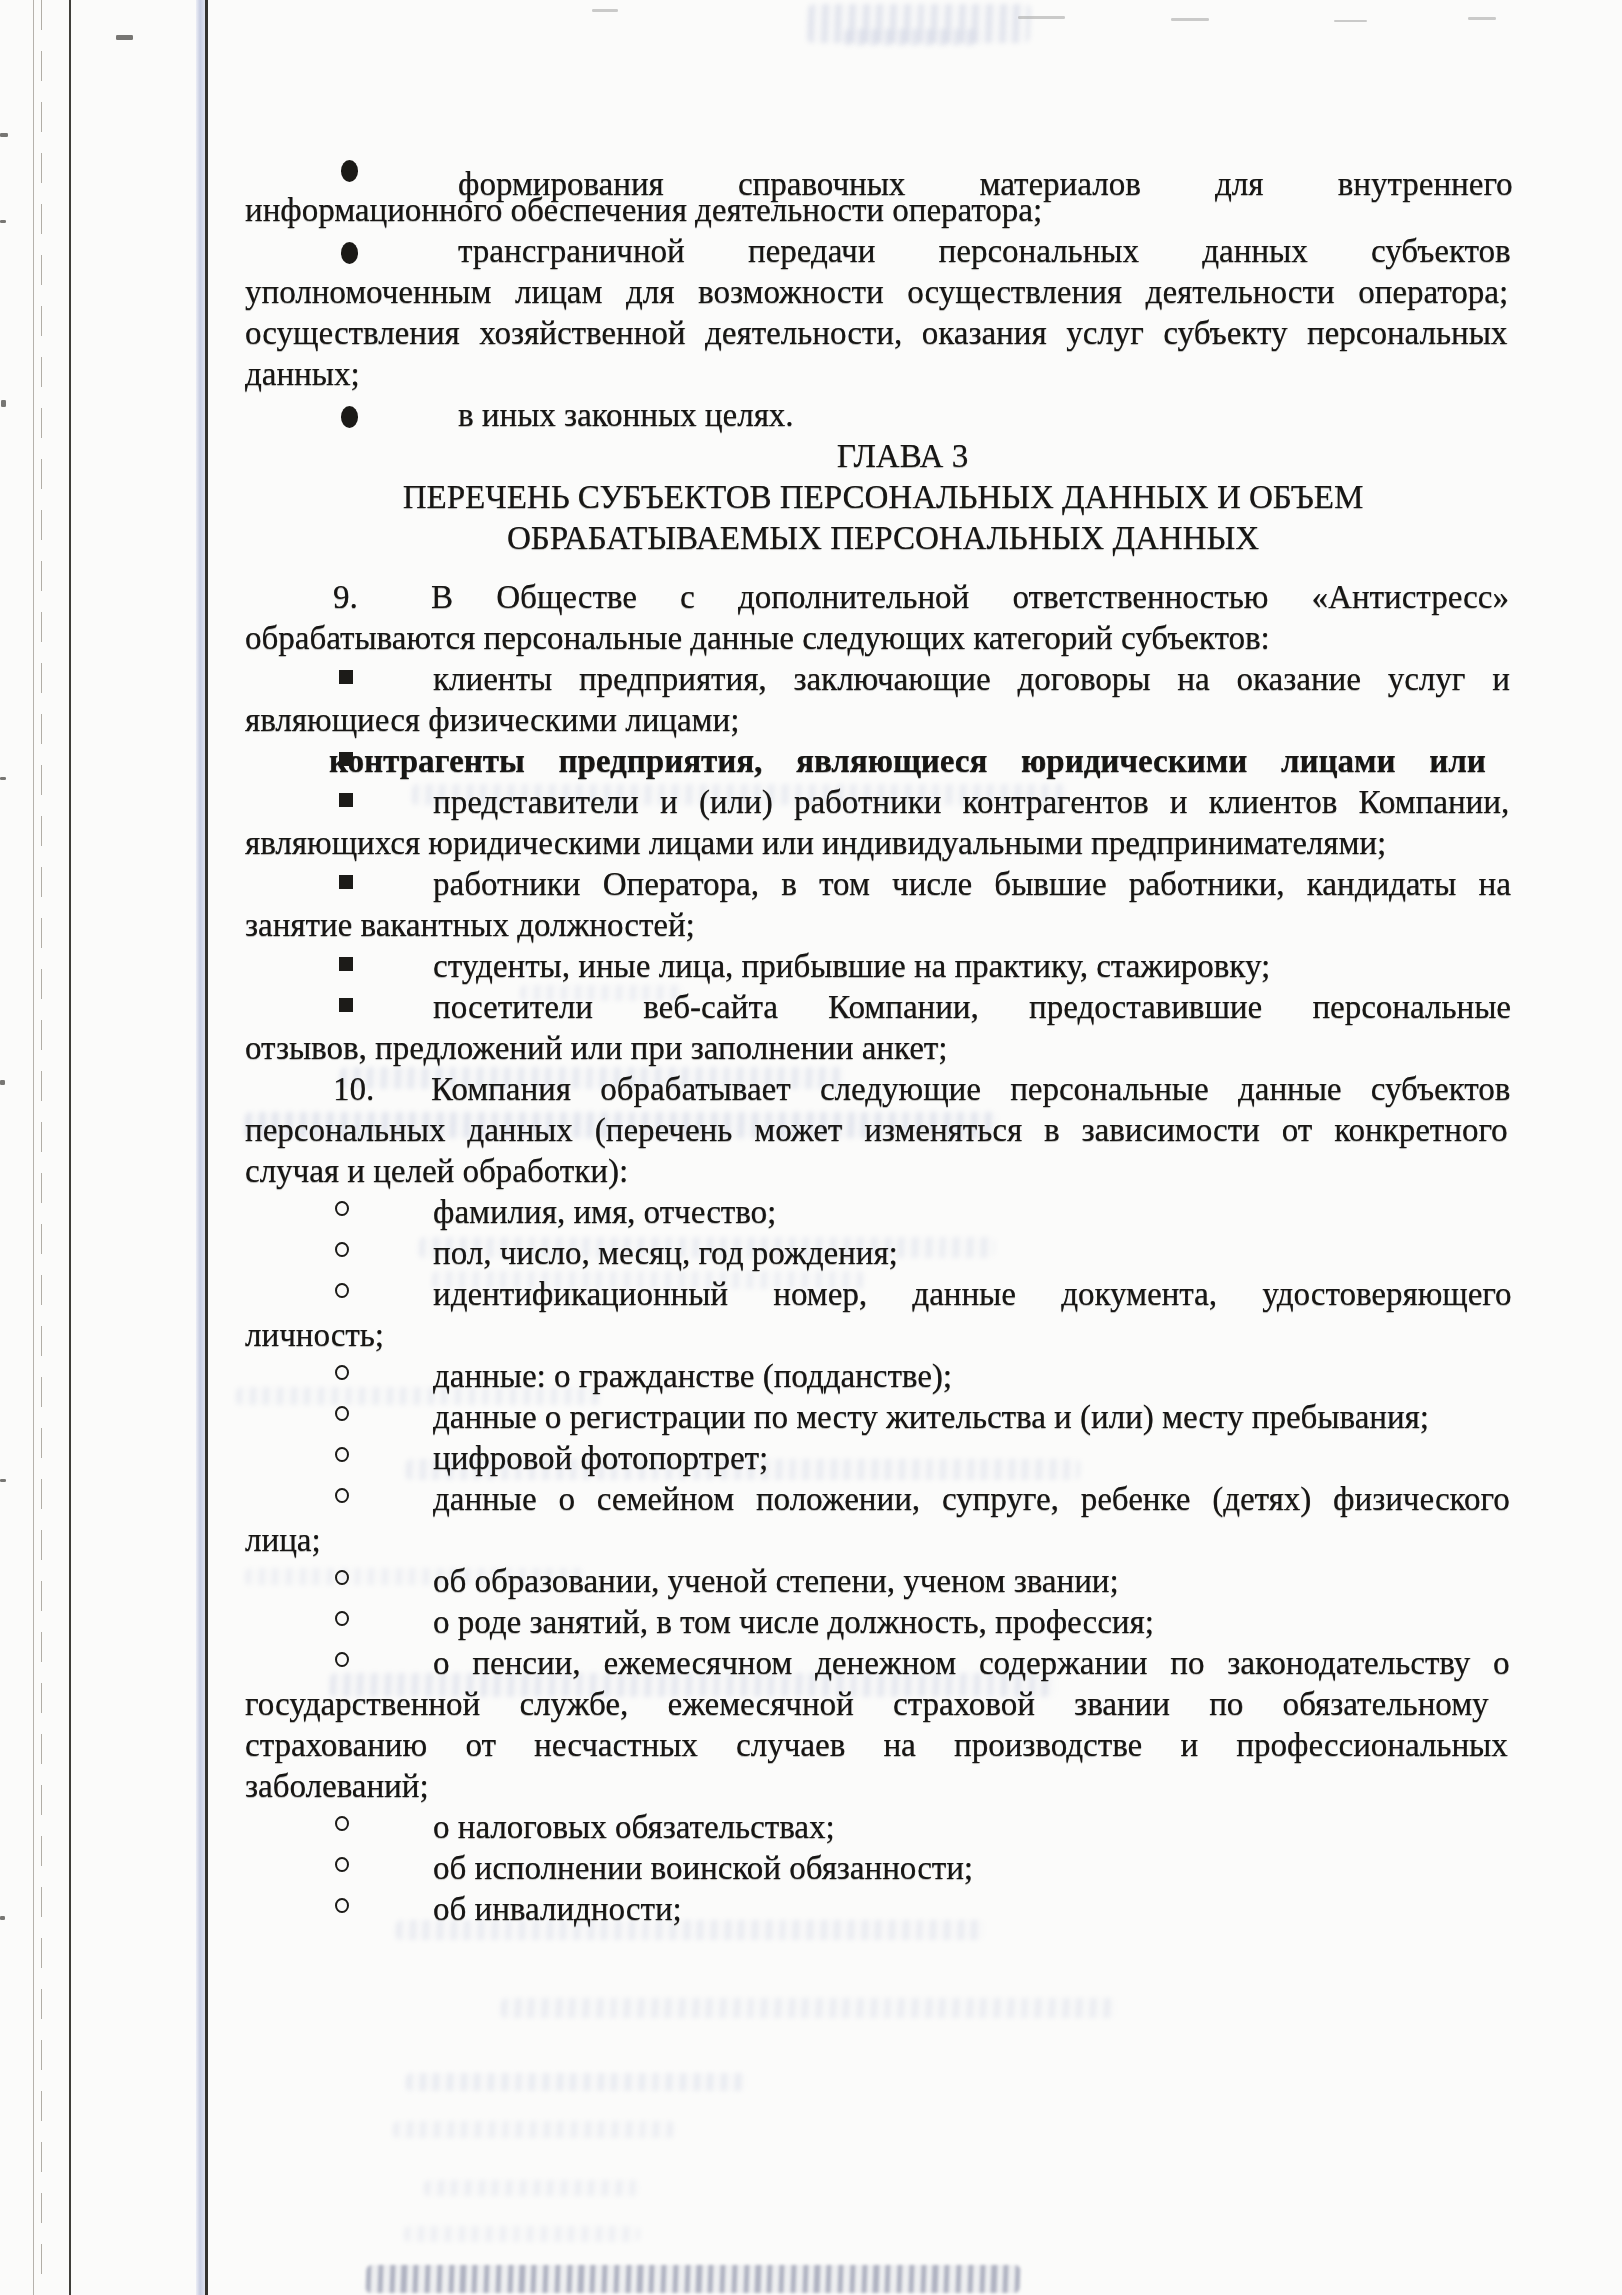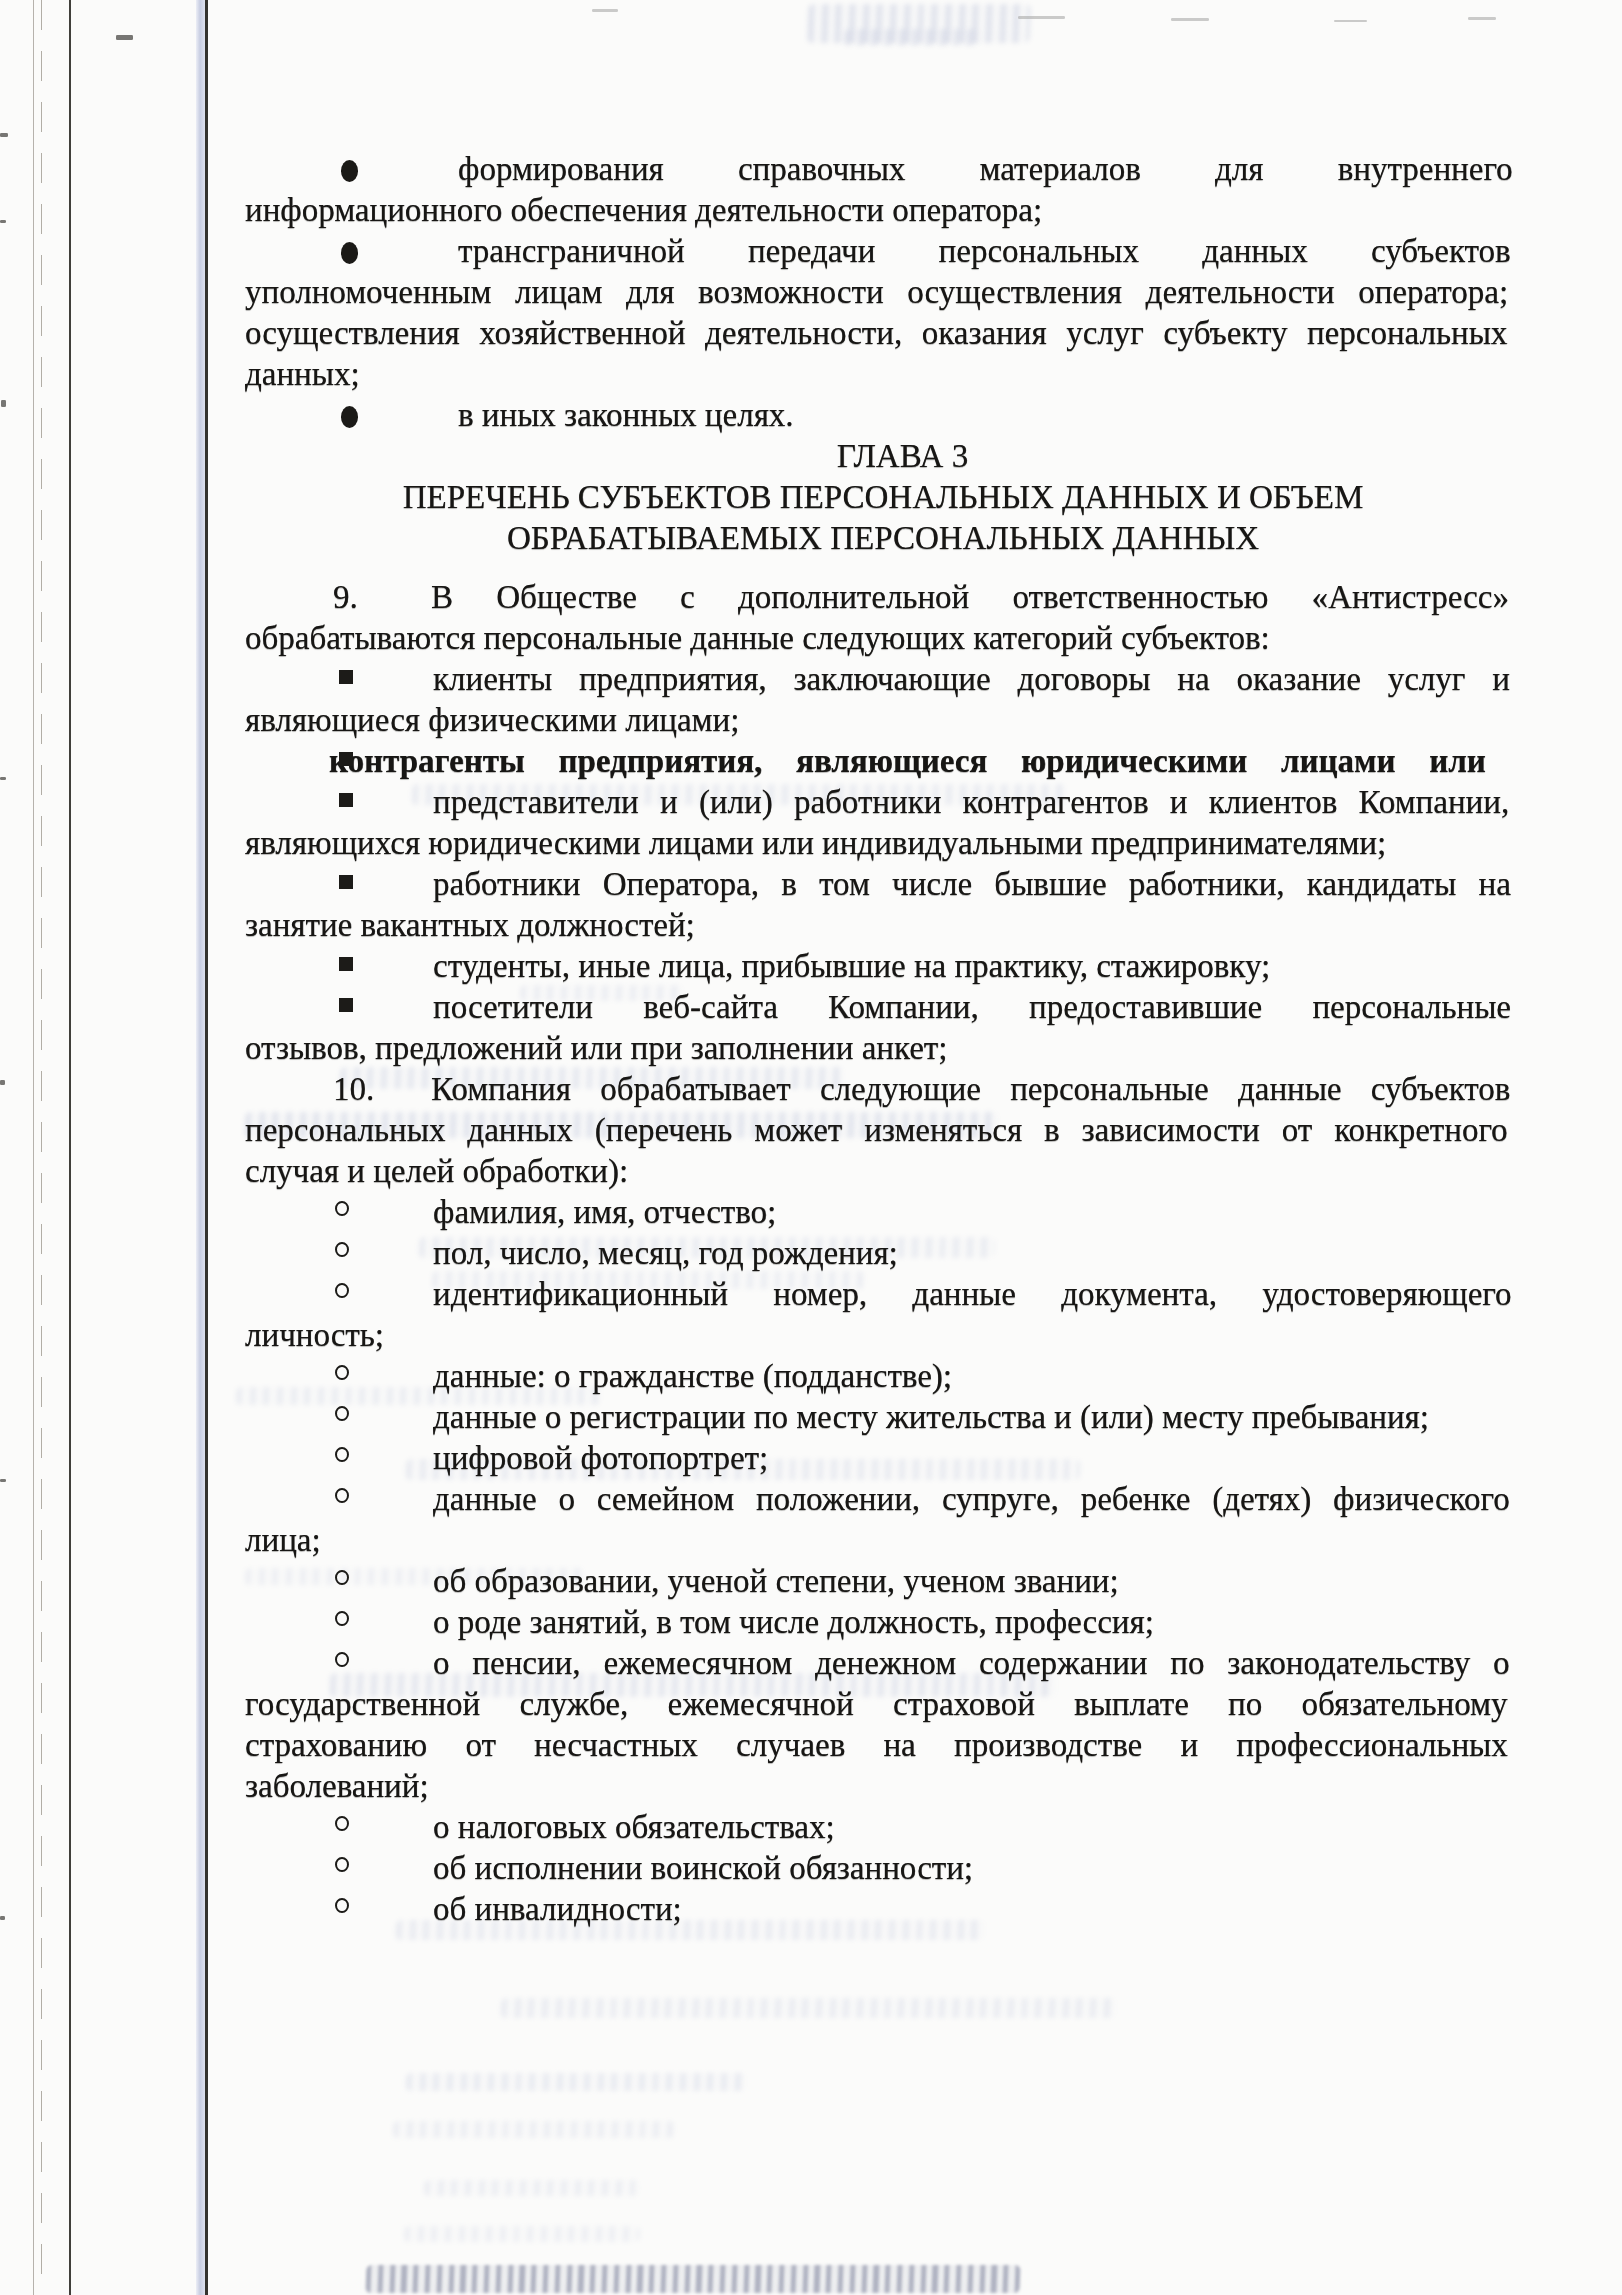--- a/index.html
+++ b/index.html
@@ -83,21 +83,21 @@
       <div class="speck" style="left: 0px; top: 1479px; width: 5.9px; height: 3.3px;"></div>
       <div class="speck" style="left: 0px; top: 1916px; width: 4.6px; height: 3.9px;"></div>
       <div class="dash" style="left: 1018px; top: 15.7px; width: 47px; height: 3.3px;"></div>
       <div class="dash" style="left: 1171px; top: 18.3px; width: 38px; height: 2.6px;"></div>
       <div class="dash" style="left: 1334px; top: 19.6px; width: 33px; height: 2.6px;"></div>
       <div class="dash" style="left: 1468px; top: 17px; width: 27.5px; height: 2.6px;"></div>
       <div class="dash" style="left: 592px; top: 9.2px; width: 26px; height: 3.3px;"></div>
     </div>
   <div id="content">
       <div>
-        <div class="line"><span class="mk-round"></span><span class="txt" style="margin-left: 213px; word-spacing: 66px;">формирования справочных материалов для внутреннего</span></div>
+        <div class="line"><span class="mk-round"></span><span class="txt" style="margin-left: 213px; word-spacing: 66px; margin-top: 15px;">формирования справочных материалов для внутреннего</span></div>
         <div class="line"><span class="txt">информационного обеспечения деятельности оператора;</span></div>
       </div>
       <div>
         <div class="line"><span class="mk-round"></span><span class="txt" style="margin-left: 213px; word-spacing: 55px;">трансграничной передачи персональных данных субъектов</span></div>
         <div class="line"><span class="txt" style="word-spacing: 15.4px;">уполномоченным лицам для возможности осуществления деятельности оператора;</span></div>
         <div class="line"><span class="txt" style="word-spacing: 11.3px;">осуществления хозяйственной деятельности, оказания услуг субъекту персональных</span></div>
         <div class="line"><span class="txt">данных;</span></div>
       </div>
       <div>
         <div class="line"><span class="mk-round"></span><span class="txt" style="margin-left: 213px;">в иных законных целях.</span></div>
@@ -165,21 +165,21 @@
         <div class="line"><span class="txt">лица;</span></div>
       </div>
       <div>
         <div class="line"><span class="mk-ring"></span><span class="txt" style="margin-left: 188px;">об образовании, ученой степени, ученом звании;</span></div>
       </div>
       <div>
         <div class="line"><span class="mk-ring"></span><span class="txt" style="margin-left: 188px; text-align: center;">о роде занятий, в том числе должность, профессия;</span></div>
       </div>
       <div>
         <div class="line"><span class="mk-ring"></span><span class="txt" style="margin-left: 188px; word-spacing: 14.6px;">о пенсии, ежемесячном денежном содержании по законодательству о</span></div>
-        <div class="line"><span class="txt" style="word-spacing: 31px;">государственной службе, ежемесячной страховой выплате по обязательному</span></div>
+        <div class="line"><span class="txt" style="word-spacing: 31px;">государственной службе, ежемесячной страховой звании по обязательному</span></div>
         <div class="line"><span class="txt" style="word-spacing: 30px;">страхованию от несчастных случаев на производстве и профессиональных</span></div>
         <div class="line"><span class="txt">заболеваний;</span></div>
       </div>
       <div>
         <div class="line"><span class="mk-ring"></span><span class="txt" style="margin-left: 188px;">о налоговых обязательствах;</span></div>
       </div>
       <div>
         <div class="line"><span class="mk-ring"></span><span class="txt" style="margin-left: 188px;">об исполнении воинской обязанности;</span></div>
       </div>
       <div>

